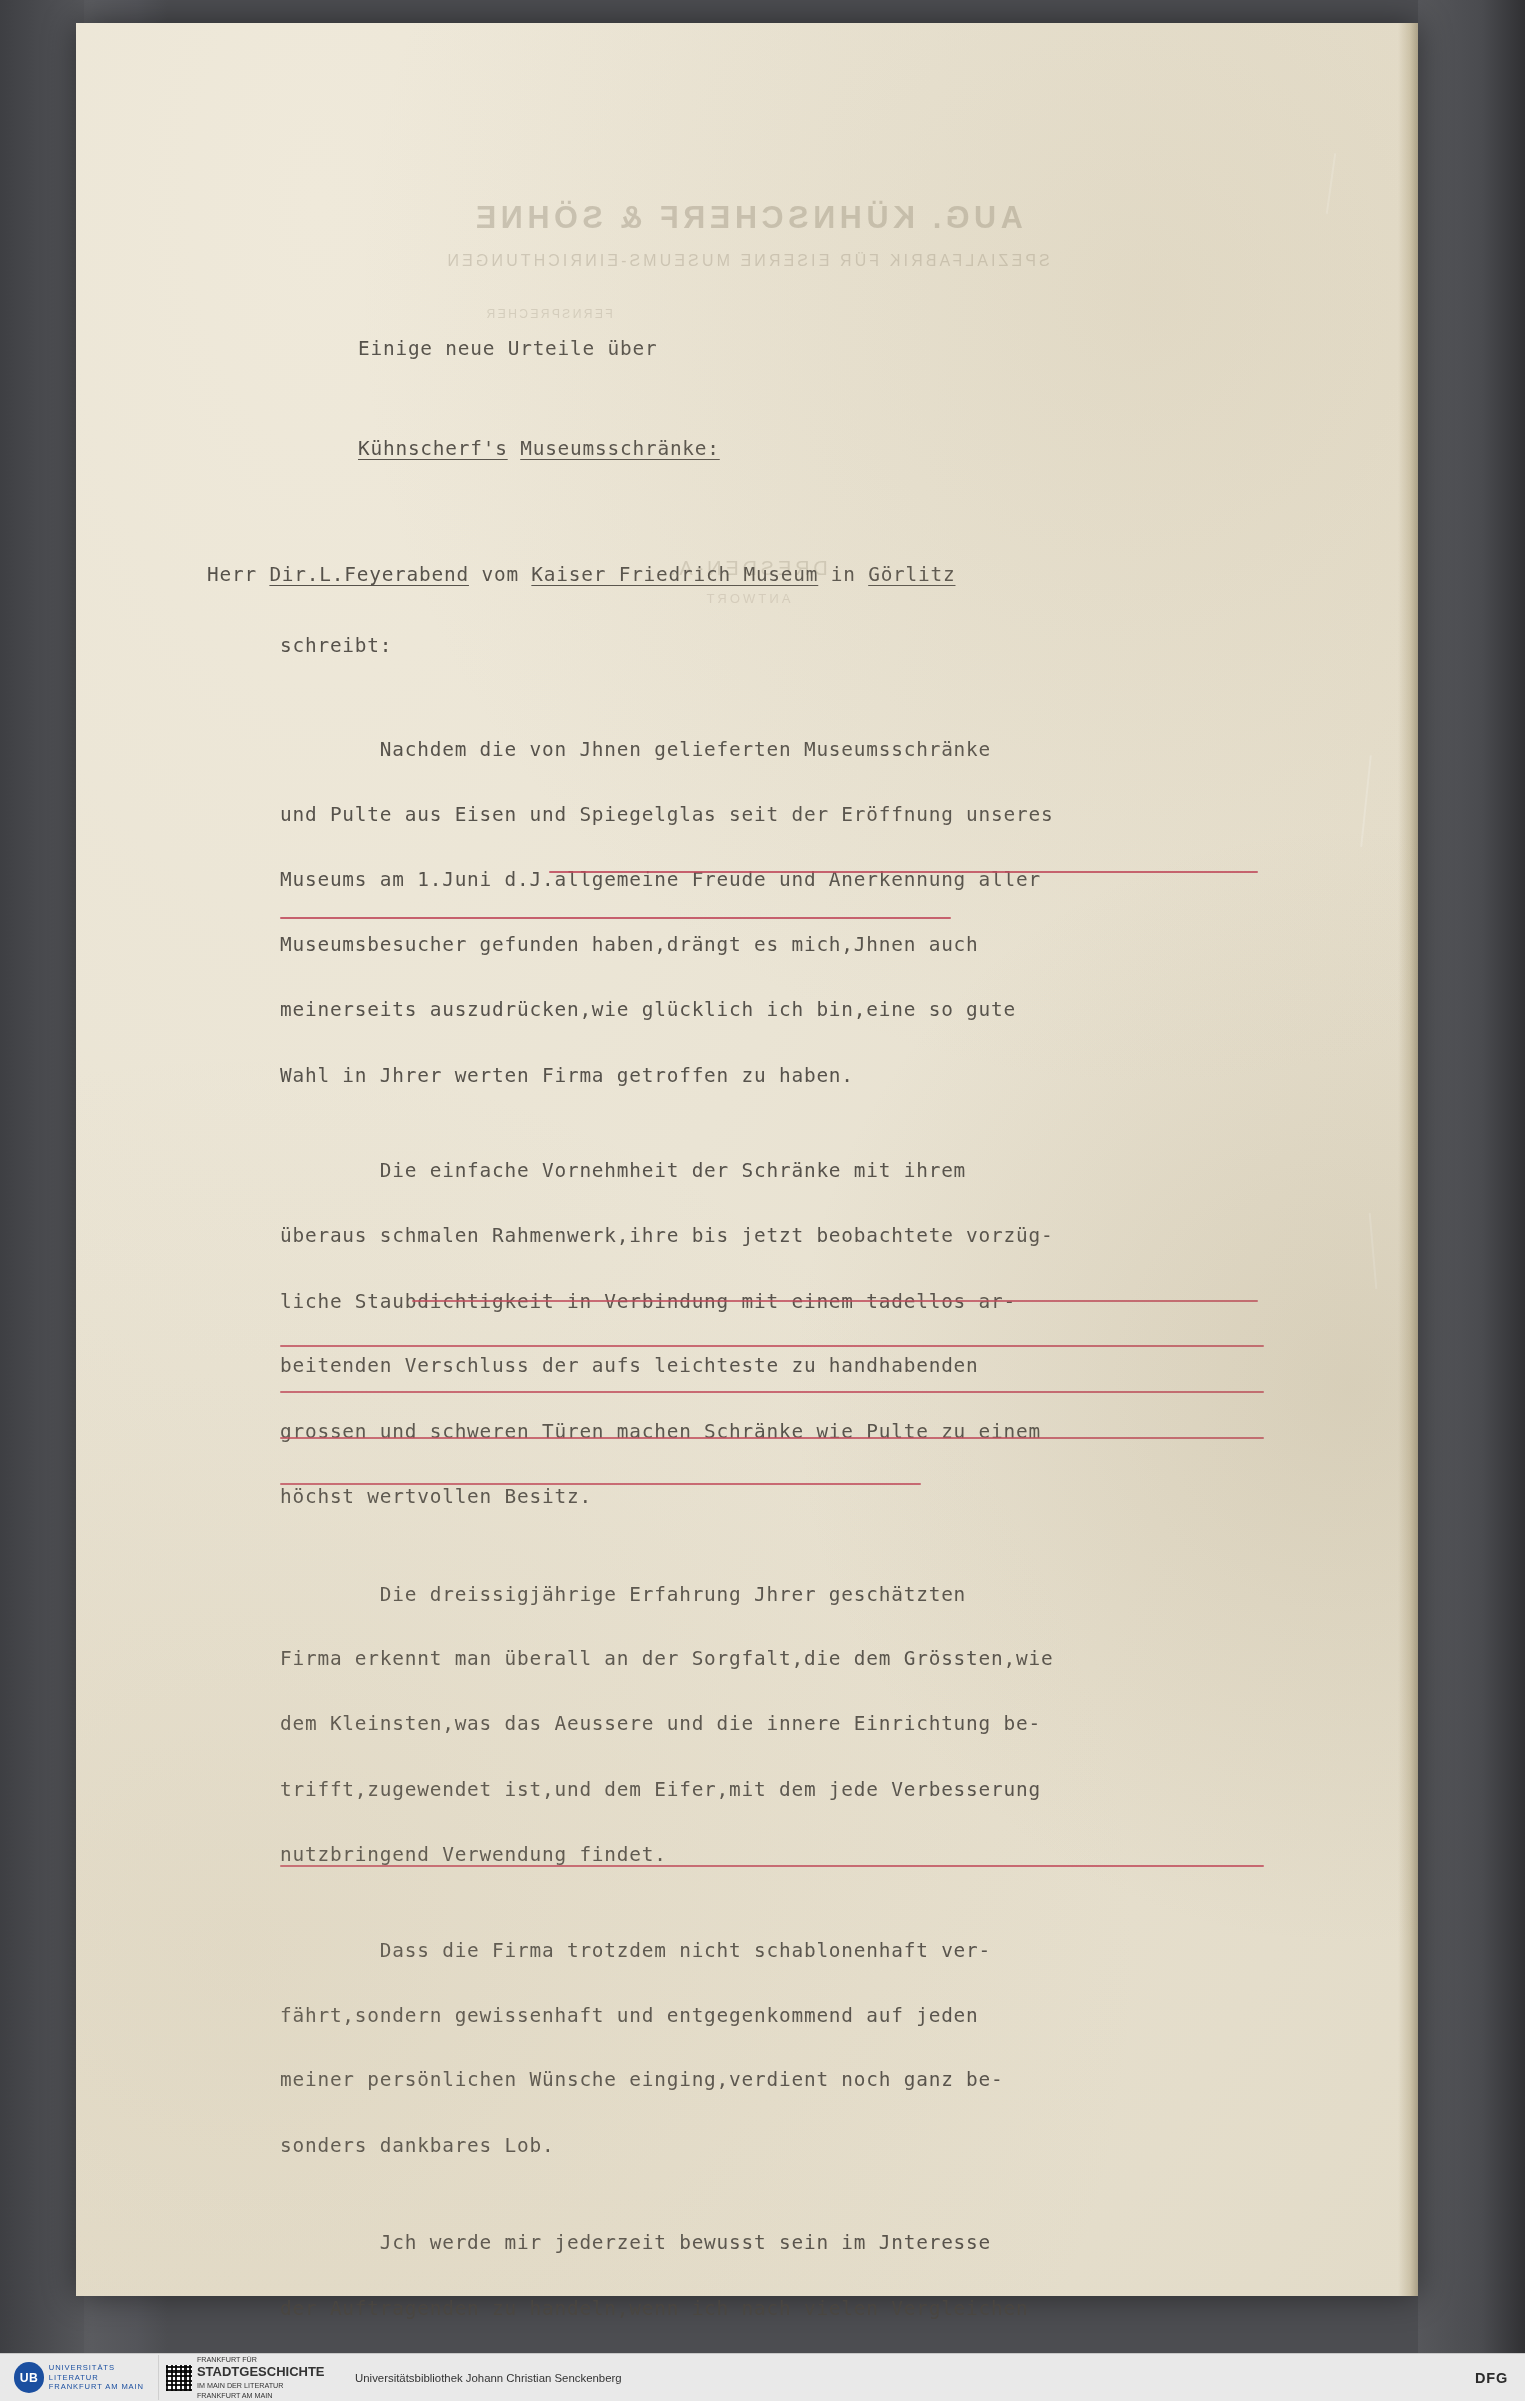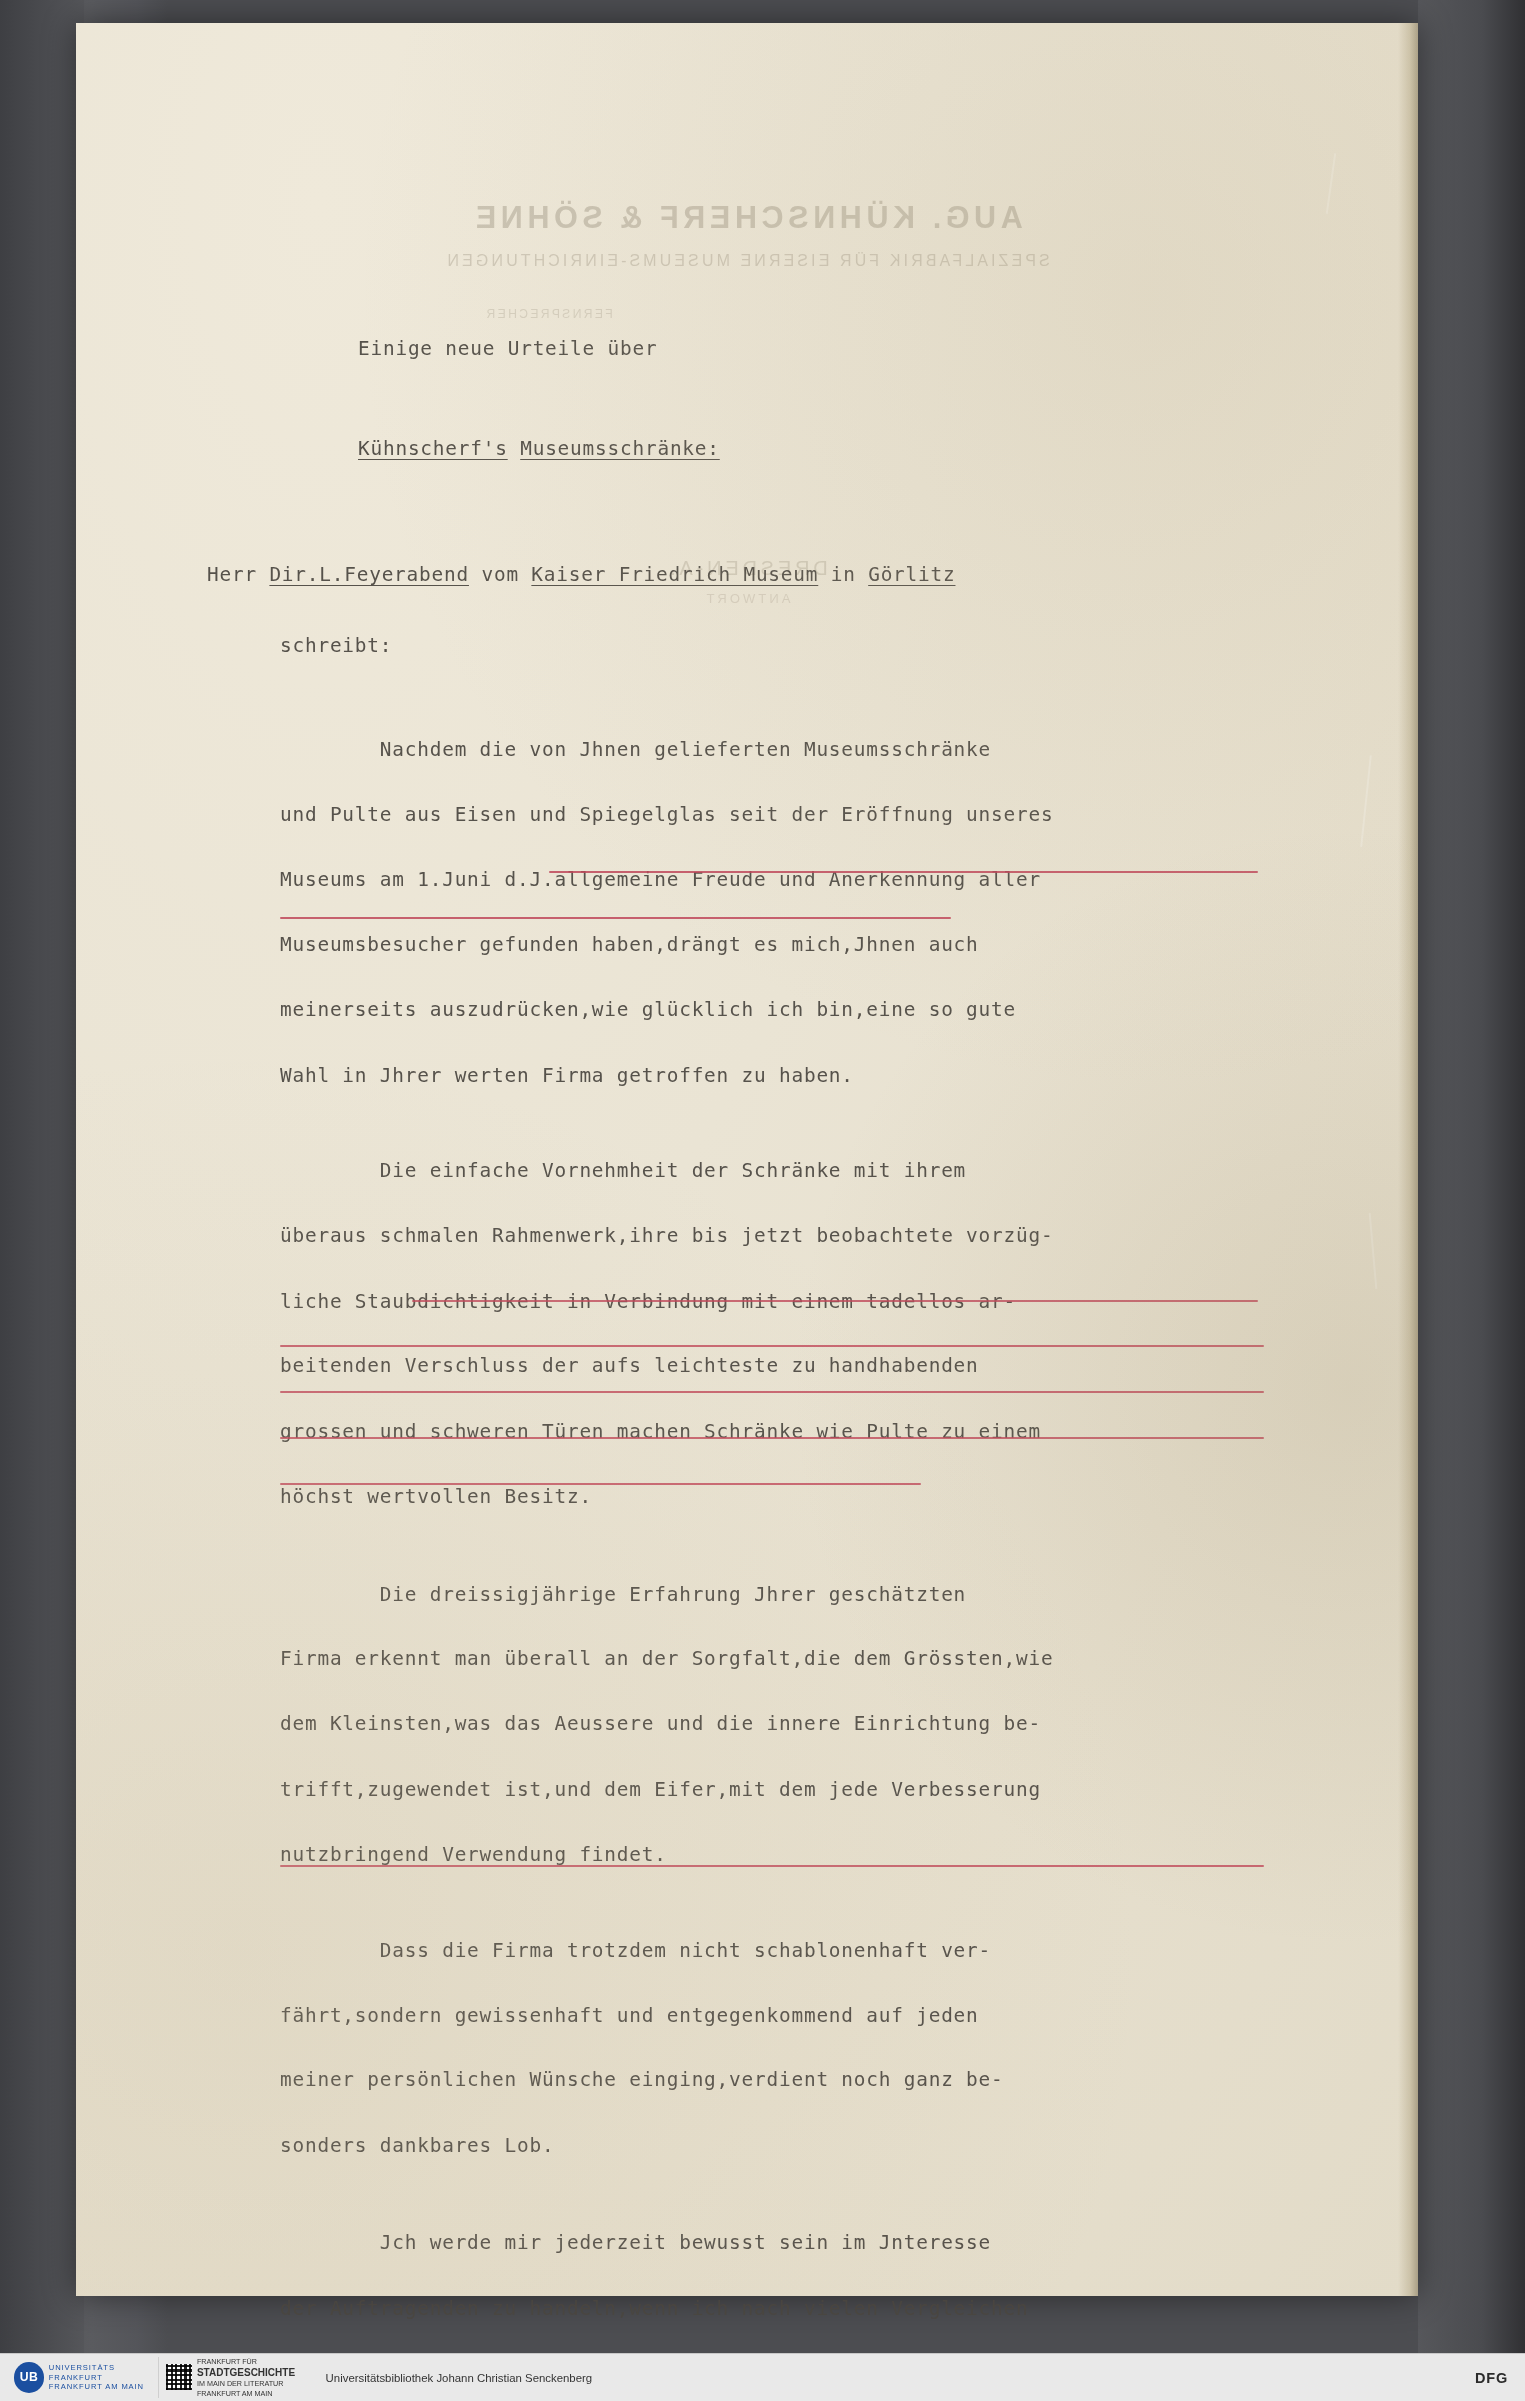--- a/index.html
+++ b/index.html
@@ -175,21 +175,21 @@
       repeating-linear-gradient(0deg, #222 0 2.3px, #fff 2.3px 4.6px),
       repeating-linear-gradient(90deg, #222 0 2.3px, #fff 2.3px 4.6px);
     background-blend-mode: multiply;
   }
   .ifs-text {
     font-family: "Liberation Sans", sans-serif;
     font-size: 7.2px;
     line-height: 1.3;
     color: #333;
   }
-  .ifs-text b { font-size: 10px; }
+  .ifs-text b { font-size: 13px; }
   .footer-center {
     font-family: "Liberation Sans", sans-serif;
     font-size: 11.4px;
     color: #333;
     margin-left: 30.5px;
   }
   .footer-right {
     margin-left: auto;
     padding-right: 17px;
     font-family: "Liberation Sans", sans-serif;
@@ -278,21 +278,21 @@
   <div class="scratch" style="left:1289px; top:732px; height:92px; transform:rotate(6deg);"></div>
   <div class="scratch" style="left:1296px; top:1190px; height:76px; transform:rotate(-5deg);"></div>
 </div>
 
 <div class="footer">
   <div class="footer-left">
     <div class="ub-logo">
       <div class="ub-mark">UB</div>
       <div class="ub-text">
         <div>UNIVERSITÄTS</div>
-        <div>FRANKFURT</div>
+        <div>LITERATUR</div>
         <div>FRANKFURT AM MAIN</div>
       </div>
     </div>
     <div class="ifs-logo">
       <div class="ifs-qr"></div>
       <div class="ifs-text">
         <div>FRANKFURT FÜR</div>
         <div><b>STADTGESCHICHTE</b></div>
         <div>IM MAIN DER LITERATUR</div>
         <div>FRANKFURT AM MAIN</div>

